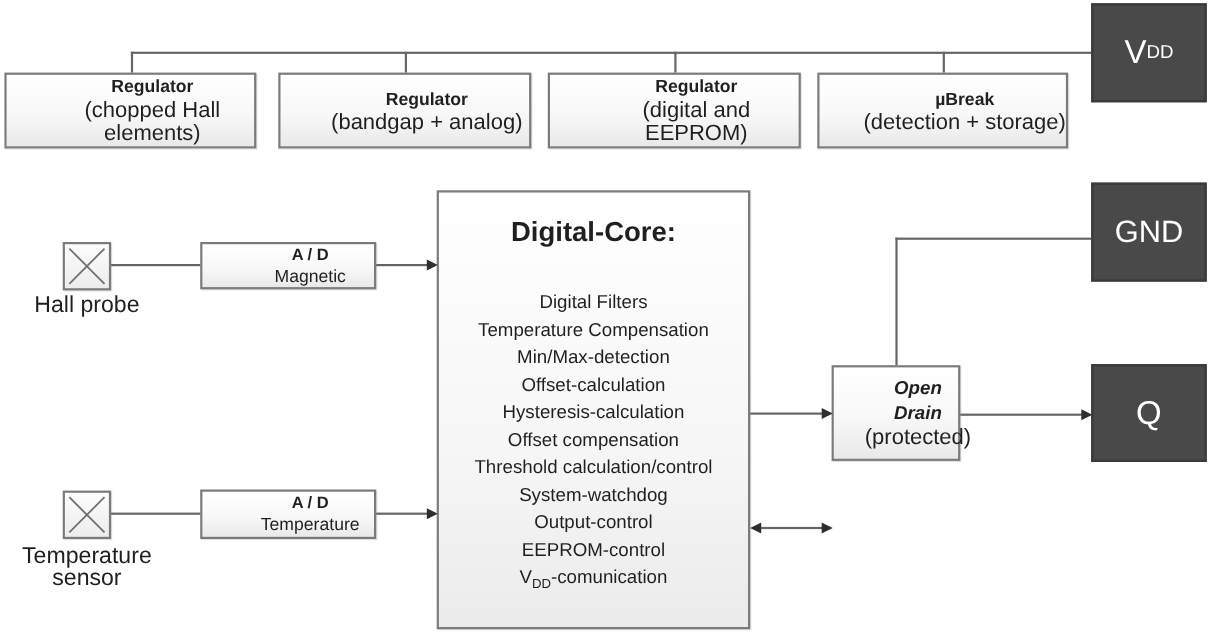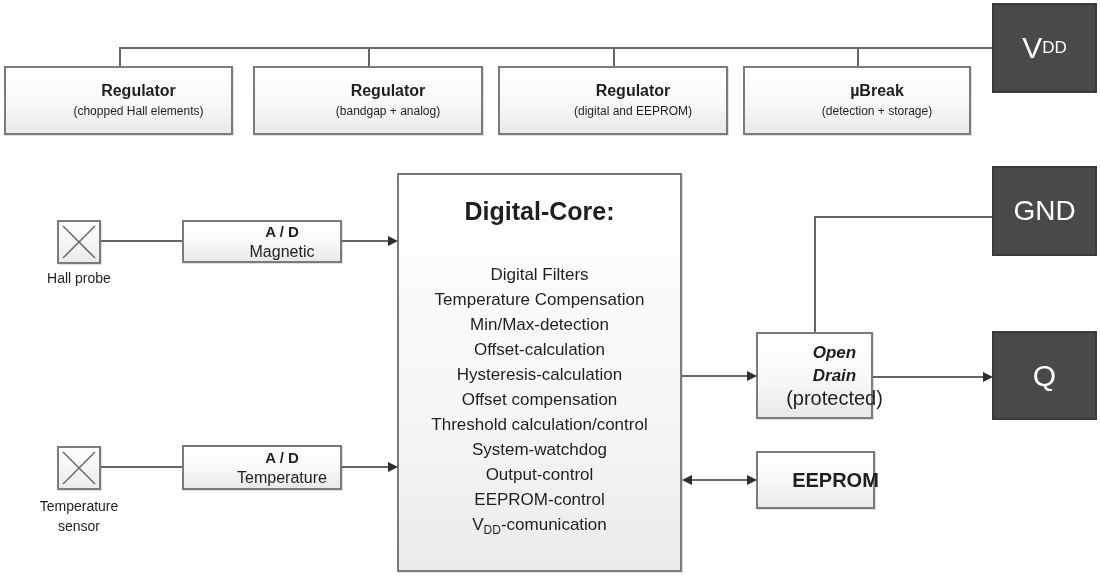--- a/index.html
+++ b/index.html
@@ -9,21 +9,21 @@
   }
   
   .box{
     position:absolute;box-sizing:border-box;
     border:2px solid var(--box_border,#7b7b7b);
     background:linear-gradient(180deg,#ffffff 0%,#f8f8f8 55%,#e9e9e9 100%);
     display:flex;flex-direction:column;align-items:center;justify-content:center;
     text-align:center;box-shadow:1px 1px 0 rgba(0,0,0,0.12);padding-left:40px;
   }
   .box .t{font-weight:bold;font-size:16px;line-height:21px;}
-  .box .s{font-size:12px;line-height:21px;}
+  .box .s{font-size:20px;line-height:21px;}
   
   .dark{
     position:absolute;box-sizing:border-box;background:var(--dark_box_bg,#494949);
     border:2px solid #3a3a3a;color:#fff;display:flex;align-items:center;justify-content:center;
     font-size:30px;
   }
   .dark sub{font-size:17px;}
   
   .hline,.vline{position:absolute;background:var(--line,#666666);}
   .hline{height:2px;}
@@ -32,21 +32,21 @@
   .head-r{border-left:10px solid var(--arrow,#2e2e2e);}
   .head-l{border-right:10px solid var(--arrow,#2e2e2e);}
   
   .sensor{
     position:absolute;box-sizing:border-box;width:44px;height:44px;
     border:2px solid var(--box_border,#7b7b7b);
     background:linear-gradient(180deg,#fdfdfd,#ececec);
     box-shadow:1px 1px 0 rgba(0,0,0,0.12);
   }
   .sensor svg{display:block;width:100%;height:100%;}
-  .lbl{position:absolute;font-size:14px;text-align:center;line-height:20px;}
+  .lbl{position:absolute;font-size:21px;text-align:center;line-height:20px;}
   
   .core-box{
     position:absolute;box-sizing:border-box;left:397px;top:173px;width:285px;height:399px;
     border:2px solid var(--box_border,#7b7b7b);
     background:linear-gradient(180deg,#ffffff 0%,#f6f6f6 60%,#ebebeb 100%);
     box-shadow:1px 1px 0 rgba(0,0,0,0.12);text-align:center;
   }
   .core-title{font-size:25px;font-weight:bold;margin-top:22px;}
   .core-list{margin-top:36px;}
   .core-line{font-size:17px;line-height:25px;}
@@ -143,23 +143,20 @@
       </div>
     </div>
   </div>
 
   <div class="box od" style="left:756px;top:332px;width:117px;height:87px;">
     <div class="t" style="font-weight:bold;">Open</div>
     <div class="t" style="font-weight:bold;">Drain</div>
     <div class="s">(protected)</div>
   </div>
 
-  <div class="box eeprom-box" style="left:756px;top:451px;width:119px;height:58px;">
-    <div>EEPROM</div>
-  </div>
 
   <div class="hline" style="left:101px;top:240px;width:81px;"></div>
   <div class="hline" style="left:101px;top:466px;width:81px;"></div>
 
   <div class="hline" style="left:342px;top:240px;width:47px;"></div>
   <div class="head-r" style="left:388px;top:236px;"></div>
 
   <div class="hline" style="left:342px;top:466px;width:47px;"></div>
   <div class="head-r" style="left:388px;top:462px;"></div>
 

